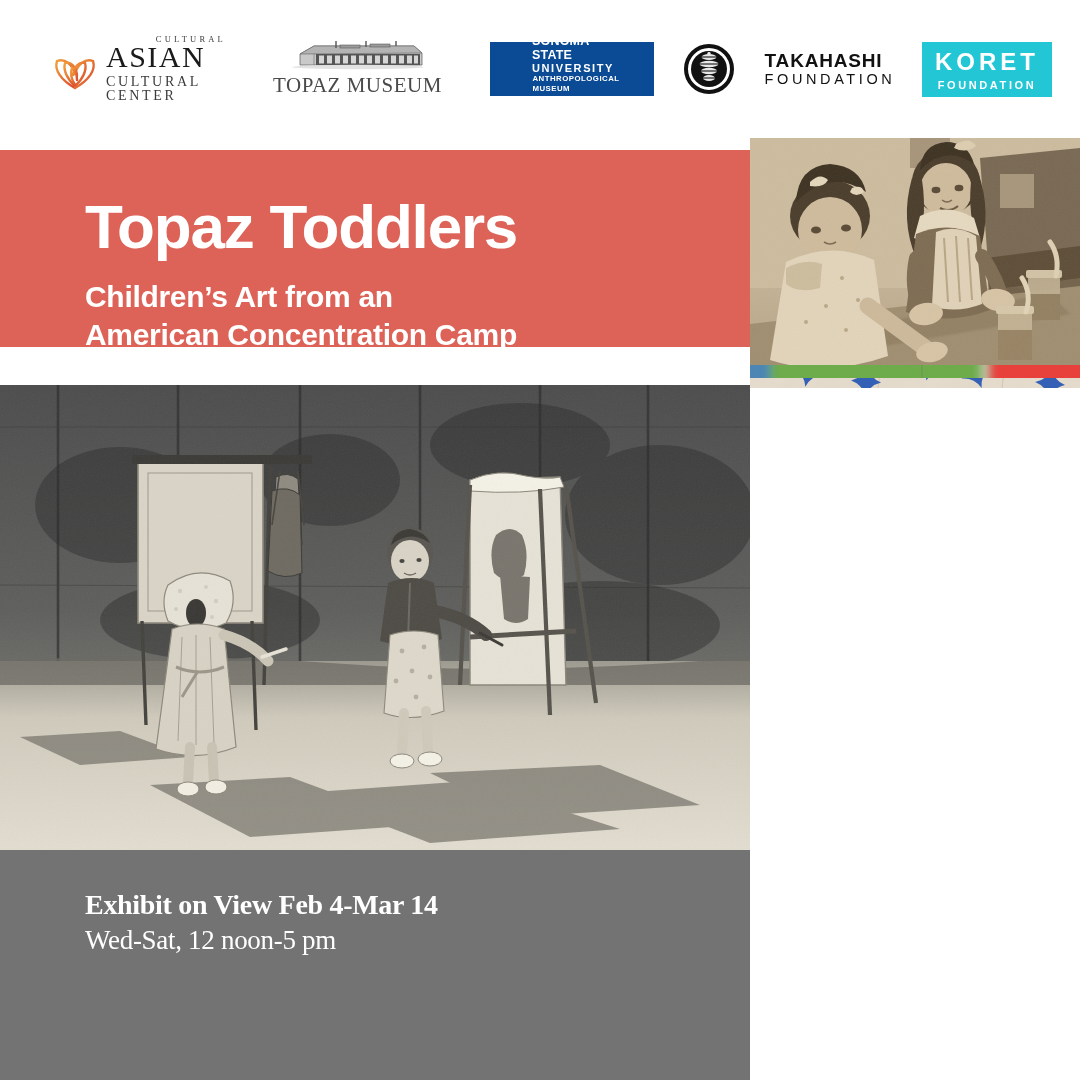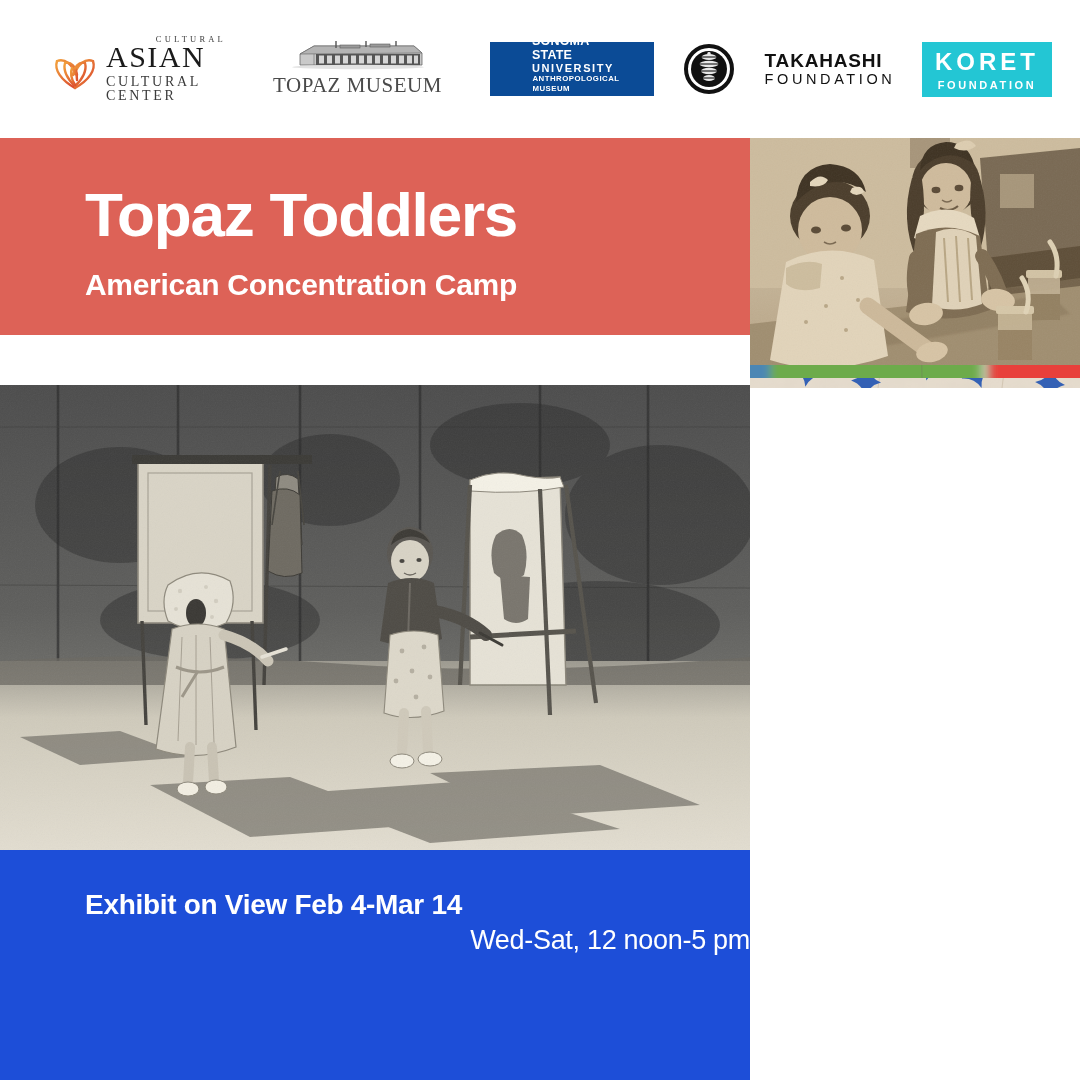--- a/index.html
+++ b/index.html
@@ -52,32 +52,32 @@
 
   
   .koret { margin-left:45px; width:130px; height:55px; background:#23C6D4;
            display:flex; flex-direction:column; align-items:center; justify-content:center; }
   .koret-1 { color:#fff; font-size:24px; font-weight:bold; letter-spacing:4px; }
   .koret-2 { color:#fff; font-size:11px; font-weight:bold; letter-spacing:2.6px; margin-top:3px; }
 
   
   .grid { position:absolute; left:0; top:138px; width:1080px; height:942px; }
 
-  .title-block { position:absolute; left:0; top:0; width:750px; height:197px; background:#DD6257; }
+  .title-block { position:absolute; left:0; top:12px; width:750px; height:197px; background:#DD6257; }
   .title-inner { padding:46px 0 0 85px; }
   .main-title { color:#fff; font-size:62px; font-weight:bold; letter-spacing:-1.2px; line-height:1; }
   .sub-title { color:#fff; font-size:30px; font-weight:bold; line-height:1.28; margin-top:20px; letter-spacing:-0.3px; }
 
   .photo-main { position:absolute; left:0; top:247px; width:750px; height:465px;
                 overflow:hidden; background:#8d8d8a; }
 
-  .info-block { position:absolute; left:0; top:712px; width:750px; height:230px; background:#1d4ed8; }
+  .info-block { position:absolute; left:0; top:712px; width:750px; height:230px; background:#737373;font-family:Liberation Serif, serif; }
   .info-inner { padding:38px 0 0 85px; }
   .ev-head { color:#fff; font-size:28px; font-weight:bold; letter-spacing:-0.3px; line-height:1.18; }
-  .ev-sub  { color:#fff; font-size:27px; font-weight:normal; letter-spacing:-0.3px; line-height:1.2; margin-top:3px;text-align:right; }
+  .ev-sub  { color:#fff; font-size:27px; font-weight:normal; letter-spacing:-0.3px; line-height:1.2; margin-top:3px; }
   .ev-gap  { height:26px; }
 
   .rail { position:absolute; left:750px; top:0; width:330px; height:942px; }
   .rail-cell { position:absolute; left:0; width:330px; overflow:hidden; }
   .cell-stars  { top:0;   height:250px; background:#e8ded1; }
   .cell-abs    { top:250; height:240px; background:#9fb0a0; }
   .cell-bunny  { top:490; height:225px; background:#efe4db; }
   .cell-photo2 { top:715; height:227px; background:#b9a98f; }
 
   svg { display:block; }
@@ -198,20 +198,21 @@
       <div class="koret-2">FOUNDATION</div>
     </div>
   </div>
 
   <div class="grid">
 
     <div class="title-block">
       <div class="title-inner">
         <div class="main-title">Topaz Toddlers</div>
         <div class="sub-title">
+          <div>Children’s Art from an</div>
           <div>American Concentration Camp</div>
         </div>
       </div>
     </div>
 
     <div class="photo-main">
       <svg width="750" height="465" viewBox="0 0 750 465" preserveAspectRatio="xMidYMid slice">
         <defs>
           <linearGradient id="wallg" x1="0" y1="0" x2="0" y2="1">
             <stop offset="0" stop-color="#4c4c4c"></stop>

